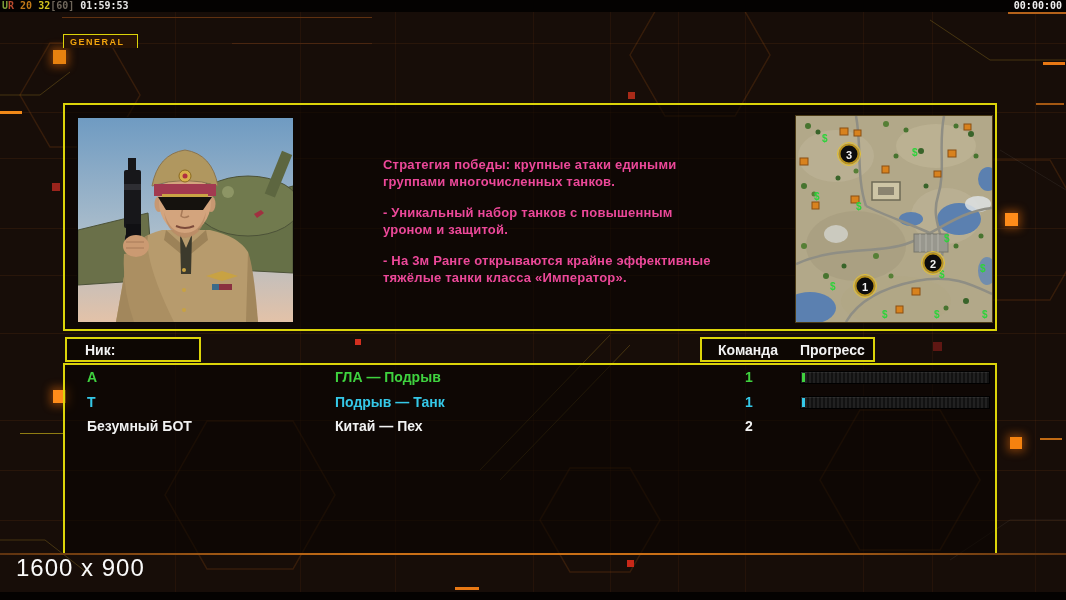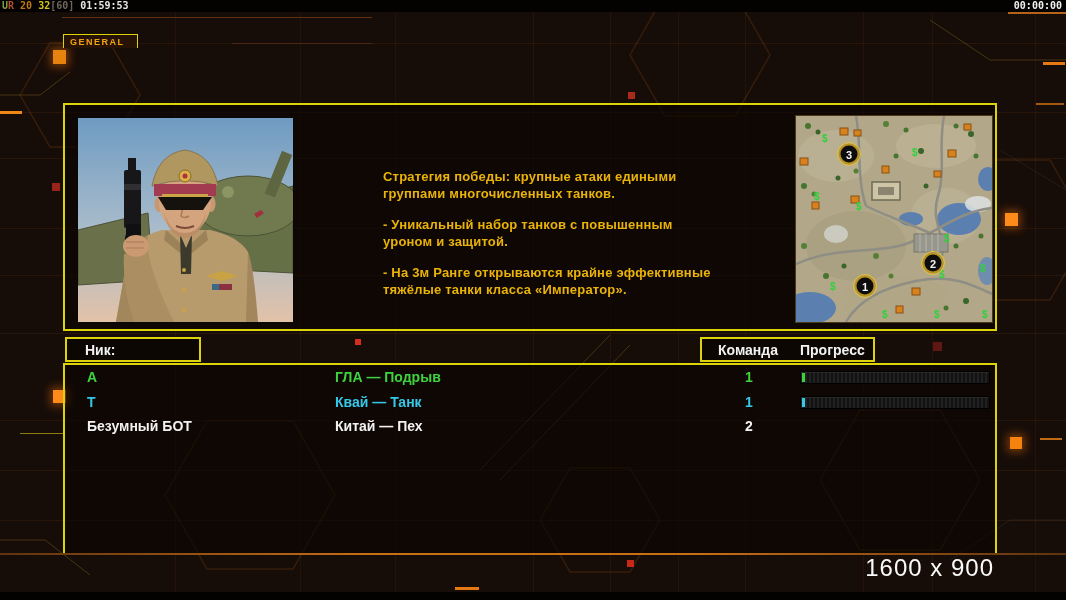--- a/index.html
+++ b/index.html
@@ -41,36 +41,36 @@
     box-sizing:border-box;color:#f2f2f2;font-size:14px;font-weight:bold;}
   .hdr span{position:absolute;top:3px;}
   #hdr-nick{left:65px;width:136px;}   #hdr-nick span{left:18px;}
   #hdr-general{left:315px;width:213px;} #hdr-general span{left:15px;}
   #hdr-team-progress{left:700px;width:175px;}
   #hdr-team-progress .w1{left:16px;} #hdr-team-progress .w2{left:98px;}
   
   #portrait{position:absolute;left:77px;top:117px;width:215px;height:204px;border:1px solid #0a0805;}
   #minimap{position:absolute;left:795px;top:115px;width:196px;height:206px;border:1px solid #4a3a16;}
   
-  #strategy{position:absolute;left:383px;top:168px;width:335px;color:#eab308;
+  #strategy{position:absolute;left:383px;top:156px;width:335px;color:#ec4899;
     font-size:13px;font-weight:bold;line-height:17px;letter-spacing:.2px;}
   #strategy p{margin:0 0 14px 0;}
   
   .prow{position:absolute;left:0;width:930px;height:24px;font-size:14px;font-weight:bold;}
   .prow .nick{position:absolute;left:22px;top:0;}
   .prow .gen{position:absolute;left:270px;top:0;}
   .prow .team{position:absolute;left:672px;top:0;width:24px;text-align:center;}
   .row-green{color:#3fd23f;} .row-cyan{color:#35c8e8;} .row-white{color:#f2f2f2;}
   .pbar{position:absolute;left:735px;top:2px;width:188px;height:11px;border:1px solid #000;
     background:repeating-linear-gradient(90deg,#212121 0 2px,#121212 2px 4px);
     box-shadow:inset 0 1px 0 rgba(255,255,255,.07);}
   .pbar .tick{position:absolute;left:1px;top:1px;bottom:1px;width:3px;}
   .tick-green{background:#3fd23f;} .tick-cyan{background:#35c8e8;}
   
-  #resolution{position:absolute;left:2px;top:554px;width:992px;text-align:right;
+  #resolution{position:absolute;left:16px;top:554px;width:992px;text-align:left;
     color:#fafafa;font-size:24px;letter-spacing:1px;}
 </style>
 </head>
 <body>
 
 <div id="screen">
 
   <div>
     <div class="hline" style="top:43px"></div>
       <div class="hline" style="top:112px"></div>
@@ -323,21 +323,21 @@
     <div class="prow row-green" style="top:4px">
       <span class="nick">A</span>
       <span class="gen">ГЛА — Подрыв</span>
       <span class="team">1</span>
       <span class="pbar">
           <span class="tick tick-green"></span>
         </span>
     </div>
     <div class="prow row-cyan" style="top:29px">
       <span class="nick">T</span>
-      <span class="gen">Квай — Танк</span>
+      <span class="gen">Подрыв — Танк</span>
       <span class="team">1</span>
       <span class="pbar">
           <span class="tick tick-cyan"></span>
         </span>
     </div>
     <div class="prow row-white" style="top:53px">
       <span class="nick">Безумный БОТ</span>
       <span class="gen">Китай — Пех</span>
       <span class="team">2</span>
     </div>

